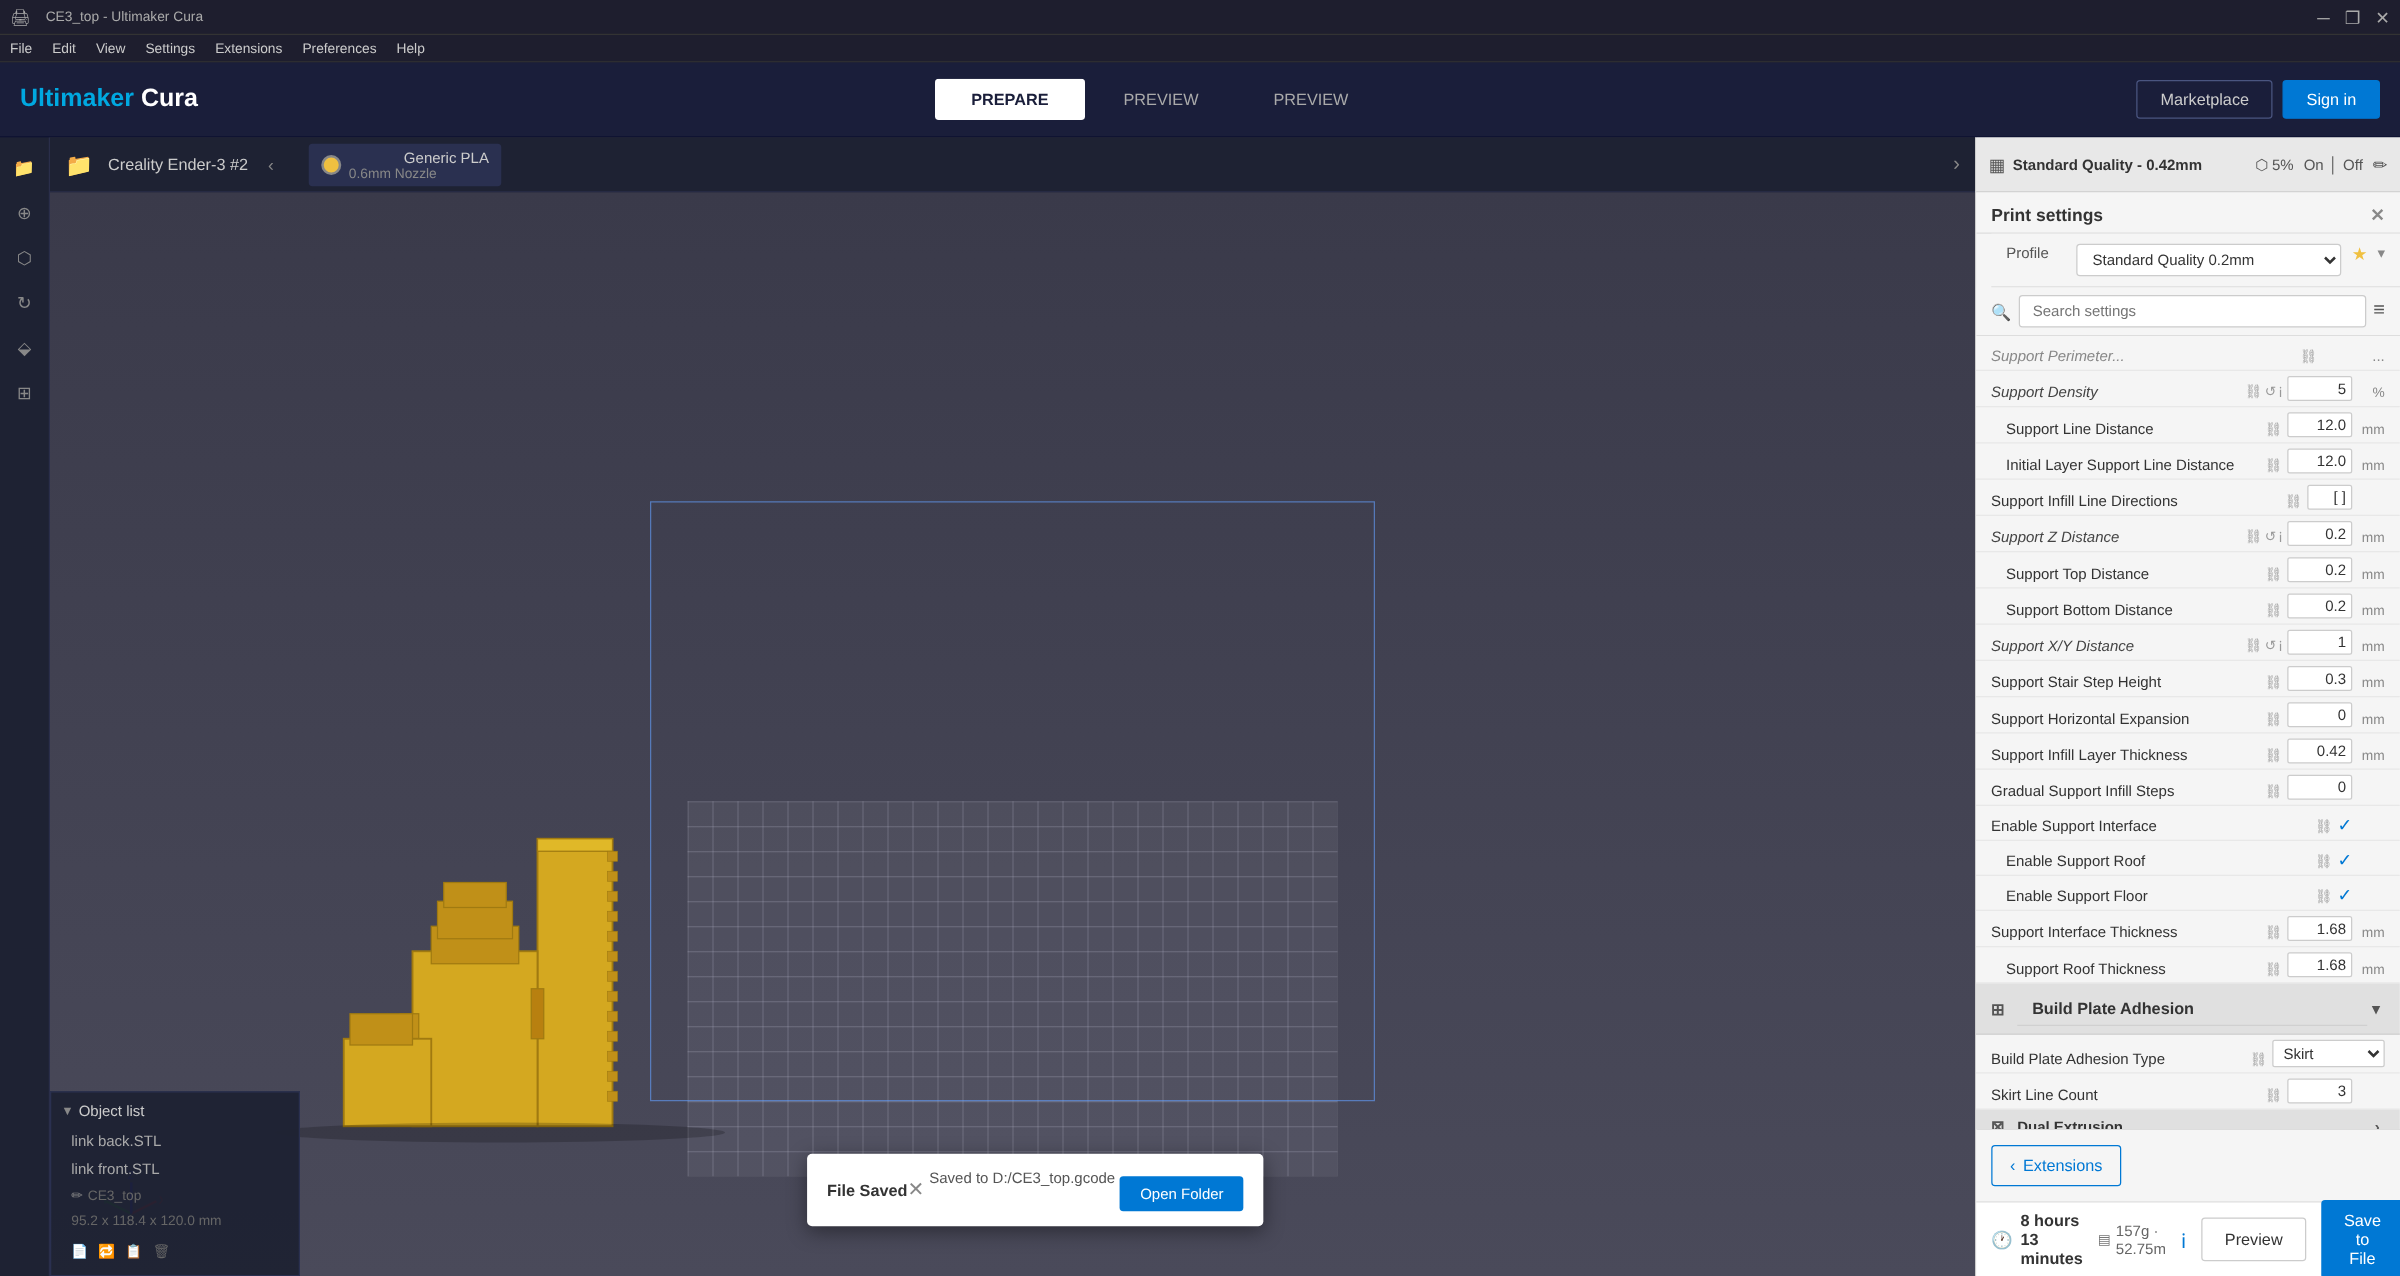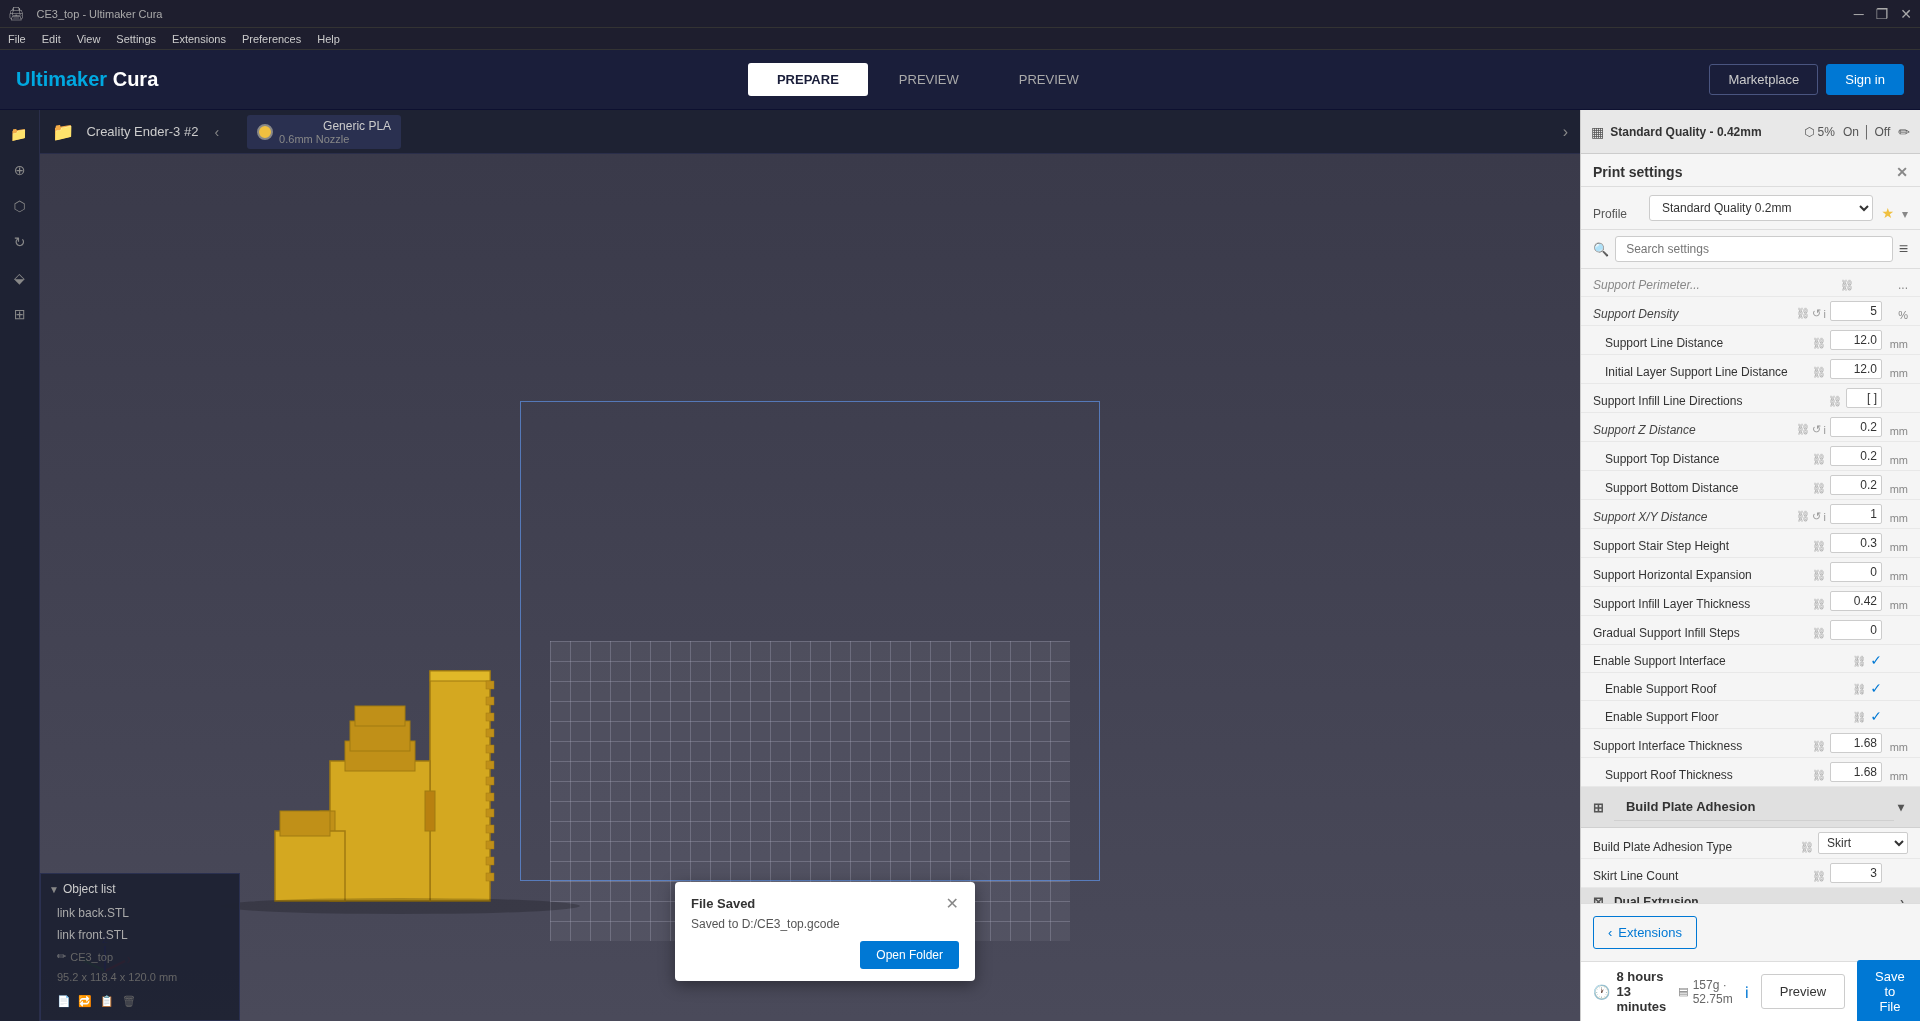--- a/index.html
+++ b/index.html
@@ -201,21 +201,21 @@
       bottom: 40px;
       left: 50%;
       transform: translateX(-45%);
       background: #fff;
       color: #333;
       padding: 12px 16px;
       border-radius: 4px;
       box-shadow: 0 4px 16px rgba(0,0,0,0.4);
       min-width: 300px;
       display: flex;
-      flex-direction: column;
+      flex-direction: row;
       gap: 4px;
     }
     #file-saved .fs-header { display: flex; justify-content: space-between; align-items: center; }
     #file-saved .fs-title { font-weight: 600; font-size: 13px; color: #333; }
     #file-saved .fs-path { font-size: 12px; color: #555; }
     #file-saved .fs-close { cursor: pointer; color: #888; font-size: 16px; }
     #file-saved .open-folder-btn {
       margin-top: 6px;
       padding: 7px 16px;
       background: #0078d4;
@@ -266,25 +266,26 @@
     #ps-header {
       padding: 10px 12px 6px;
       font-size: 14px;
       font-weight: 600;
       color: #333;
       border-bottom: 1px solid #ddd;
       background: #f5f5f5;
     }
     #profile-row {
       display: flex;
-      align-items: flex-end;
+      align-items: flex-start;
       padding: 8px 12px;
       gap: 8px;
       border-bottom: 1px solid #ddd;
       background: #f5f5f5;
+      margin-left: 12px;
     }
     .profile-label { font-size: 12px; color: #555; min-width: 48px; }
     .profile-select {
       flex: 1;
       padding: 4px 8px;
       border: 1px solid #ccc;
       border-radius: 3px;
       background: #fff;
       font-size: 12px;
       color: #333;

